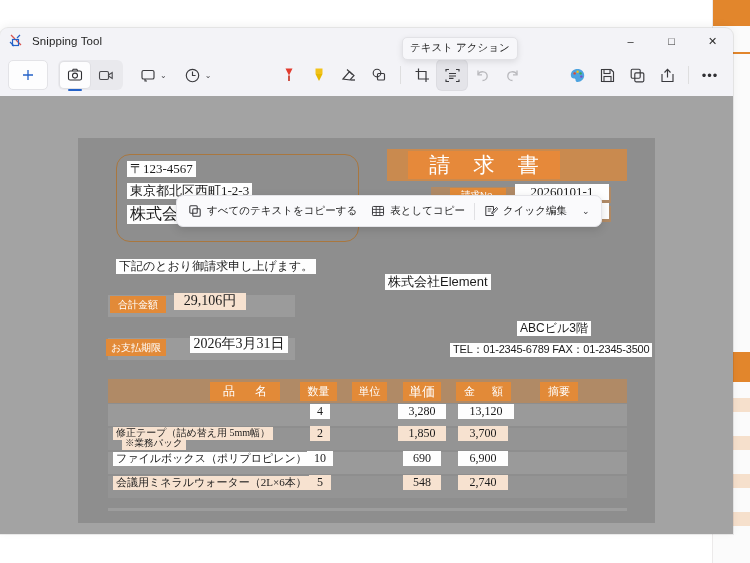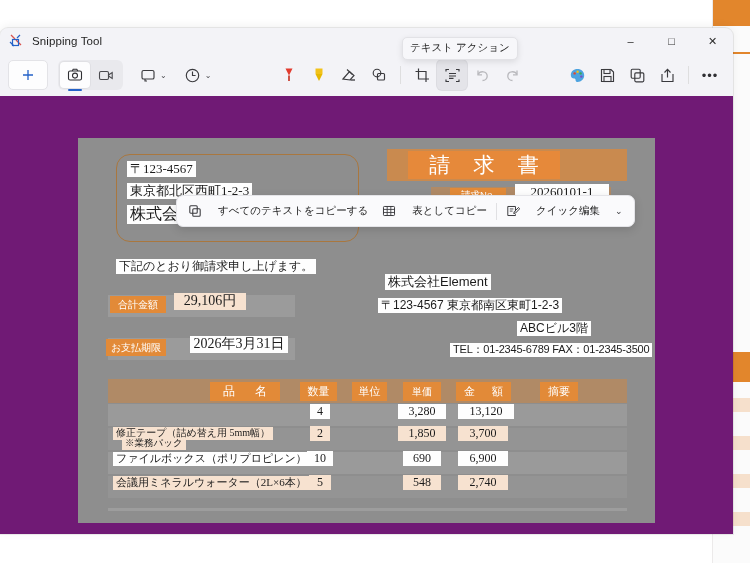--- a/index.html
+++ b/index.html
@@ -96,36 +96,36 @@
   .tooltip {
     position: absolute; left: 402px; top: 9px;
     background: #f7f7fa; border: 1px solid #e2e2e6; border-radius: 5px;
     padding: 3px 7px 4px; font-size: 10.5px; color: #1f1f1f;
     box-shadow: 0 2px 6px rgba(0,0,0,0.10); white-space: nowrap; z-index: 40;
   }
 
   
   .canvas-area {
     position: absolute; left: 0; top: 68px; width: 733px; height: 438px;
-    background: #701a75; overflow: hidden;
+    background: #a3a3a3; overflow: hidden;
   }
   .snip {
     position: absolute; left: 78px; top: 42px; width: 577px; height: 385px;
     background: #8e8e8e; overflow: hidden;
   }
 
   
   .flyout {
     position: absolute; left: 176px; top: 99px; z-index: 50;
     height: 32px; display: flex; align-items: center;
     background: #fafafc; border: 1px solid #e4e4e8; border-radius: 7px;
     box-shadow: 0 3px 10px rgba(0,0,0,0.13); padding: 0 4px;
   }
   .fly-item {
-    display: flex; align-items: center; gap: 16px; height: 26px;
+    display: flex; align-items: center; gap: 5px; height: 26px;
     padding: 0 7px; border-radius: 4px; font-size: 10.5px; color: #1b1b1b;
     white-space: nowrap;
   }
   .fly-sep { width: 1px; height: 17px; background: #e0e0e3; margin: 0 2px; }
   .fly-chev { font-size: 9px; color: #3a3a3e; padding: 0 8px; }
 
   
   .inv { position: absolute; inset: 0; }
   .wbox {
     position: absolute; background: #fefefe; color: #1c1c1c;
@@ -361,29 +361,28 @@
 
           <div class="band-dark" style="left:30px;top:157px;width:187px;height:22px;"></div>
           <div class="obox" style="left:32px;top:158px;width:56px;height:17px;font-size:10px;line-height:17px;">合計金額</div>
           <div class="wbox pbox" style="left:96px;top:155px;width:72px;font-size:14px;text-align:center;">29,106円</div>
 
           <div class="band-dark" style="left:30px;top:200px;width:187px;height:22px;"></div>
           <div class="obox" style="left:28px;top:201px;width:60px;height:17px;font-size:10px;line-height:17px;">お支払期限</div>
           <div class="wbox" style="left:112px;top:198px;width:98px;font-size:14px;text-align:center;">2026年3月31日</div>
 
           <div class="wbox sans" style="left:307px;top:136px;font-size:13px;">株式会社Element</div>
-          <div class="wbox sans" style="left:300px;top:160px;font-size:12px;">〒123-4567 東京都南区東町1-2-3</div>
           <div class="wbox sans" style="left:439px;top:183px;font-size:12px;">ABCビル3階</div>
           <div class="wbox sans" style="left:372px;top:205px;font-size:11px;letter-spacing:-0.2px;">TEL：01-2345-6789  FAX：01-2345-3500</div>
 
           <div class="band" style="left:30px;top:241px;width:519px;height:24px;"></div>
           <div class="obox" style="left:132px;top:244px;width:70px;height:19px;font-size:12px;line-height:19px;letter-spacing:4px;text-indent:4px;">品　名</div>
           <div class="obox" style="left:222px;top:244px;width:37px;height:19px;font-size:11px;line-height:19px;">数量</div>
           <div class="obox" style="left:274px;top:244px;width:35px;height:19px;font-size:11px;line-height:19px;">単位</div>
-          <div class="obox" style="left:325px;top:244px;width:38px;height:19px;font-size:10px;line-height:19px;">単価</div>
+          <div class="obox" style="left:325px;top:244px;width:38px;height:19px;font-size:13px;line-height:19px;">単価</div>
           <div class="obox" style="left:378px;top:244px;width:55px;height:19px;font-size:11px;line-height:19px;letter-spacing:3px;text-indent:3px;">金　額</div>
           <div class="obox" style="left:462px;top:244px;width:38px;height:19px;font-size:11px;line-height:19px;">摘要</div>
 
           <div class="band-dark" style="left:30px;top:266px;width:519px;height:22px;background:#9a9a9a;"></div>
           <div class="wbox" style="left:232px;top:266px;width:20px;font-size:12px;text-align:center;">4</div>
           <div class="wbox" style="left:320px;top:266px;width:48px;font-size:12px;text-align:center;">3,280</div>
           <div class="wbox" style="left:380px;top:266px;width:56px;font-size:12px;text-align:center;">13,120</div>
 
           <div class="band-dark" style="left:30px;top:290px;width:519px;height:22px;background:#949494;"></div>
           <div class="wbox pbox" style="left:35px;top:289px;font-size:10px;">修正テープ（詰め替え用 5mm幅）</div>

